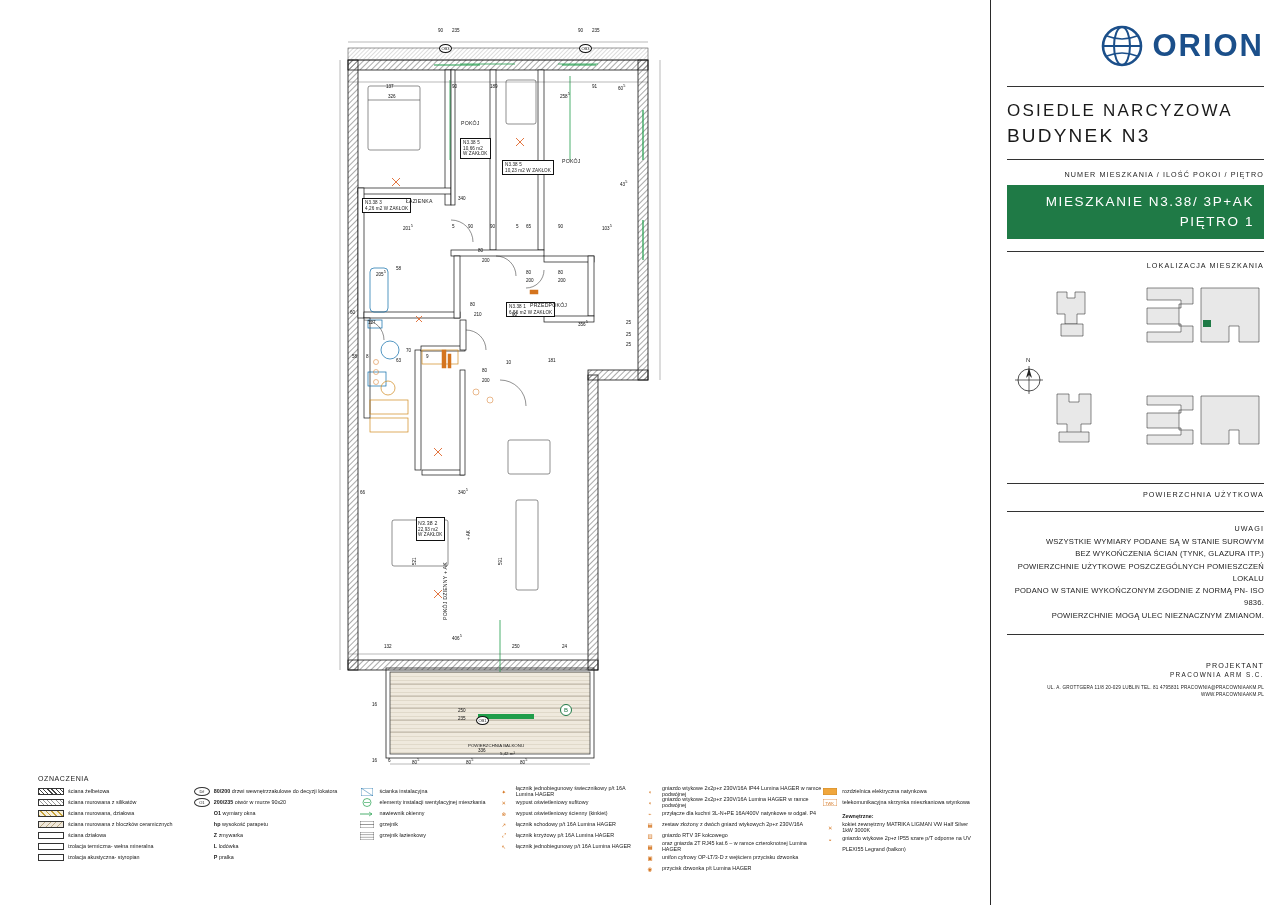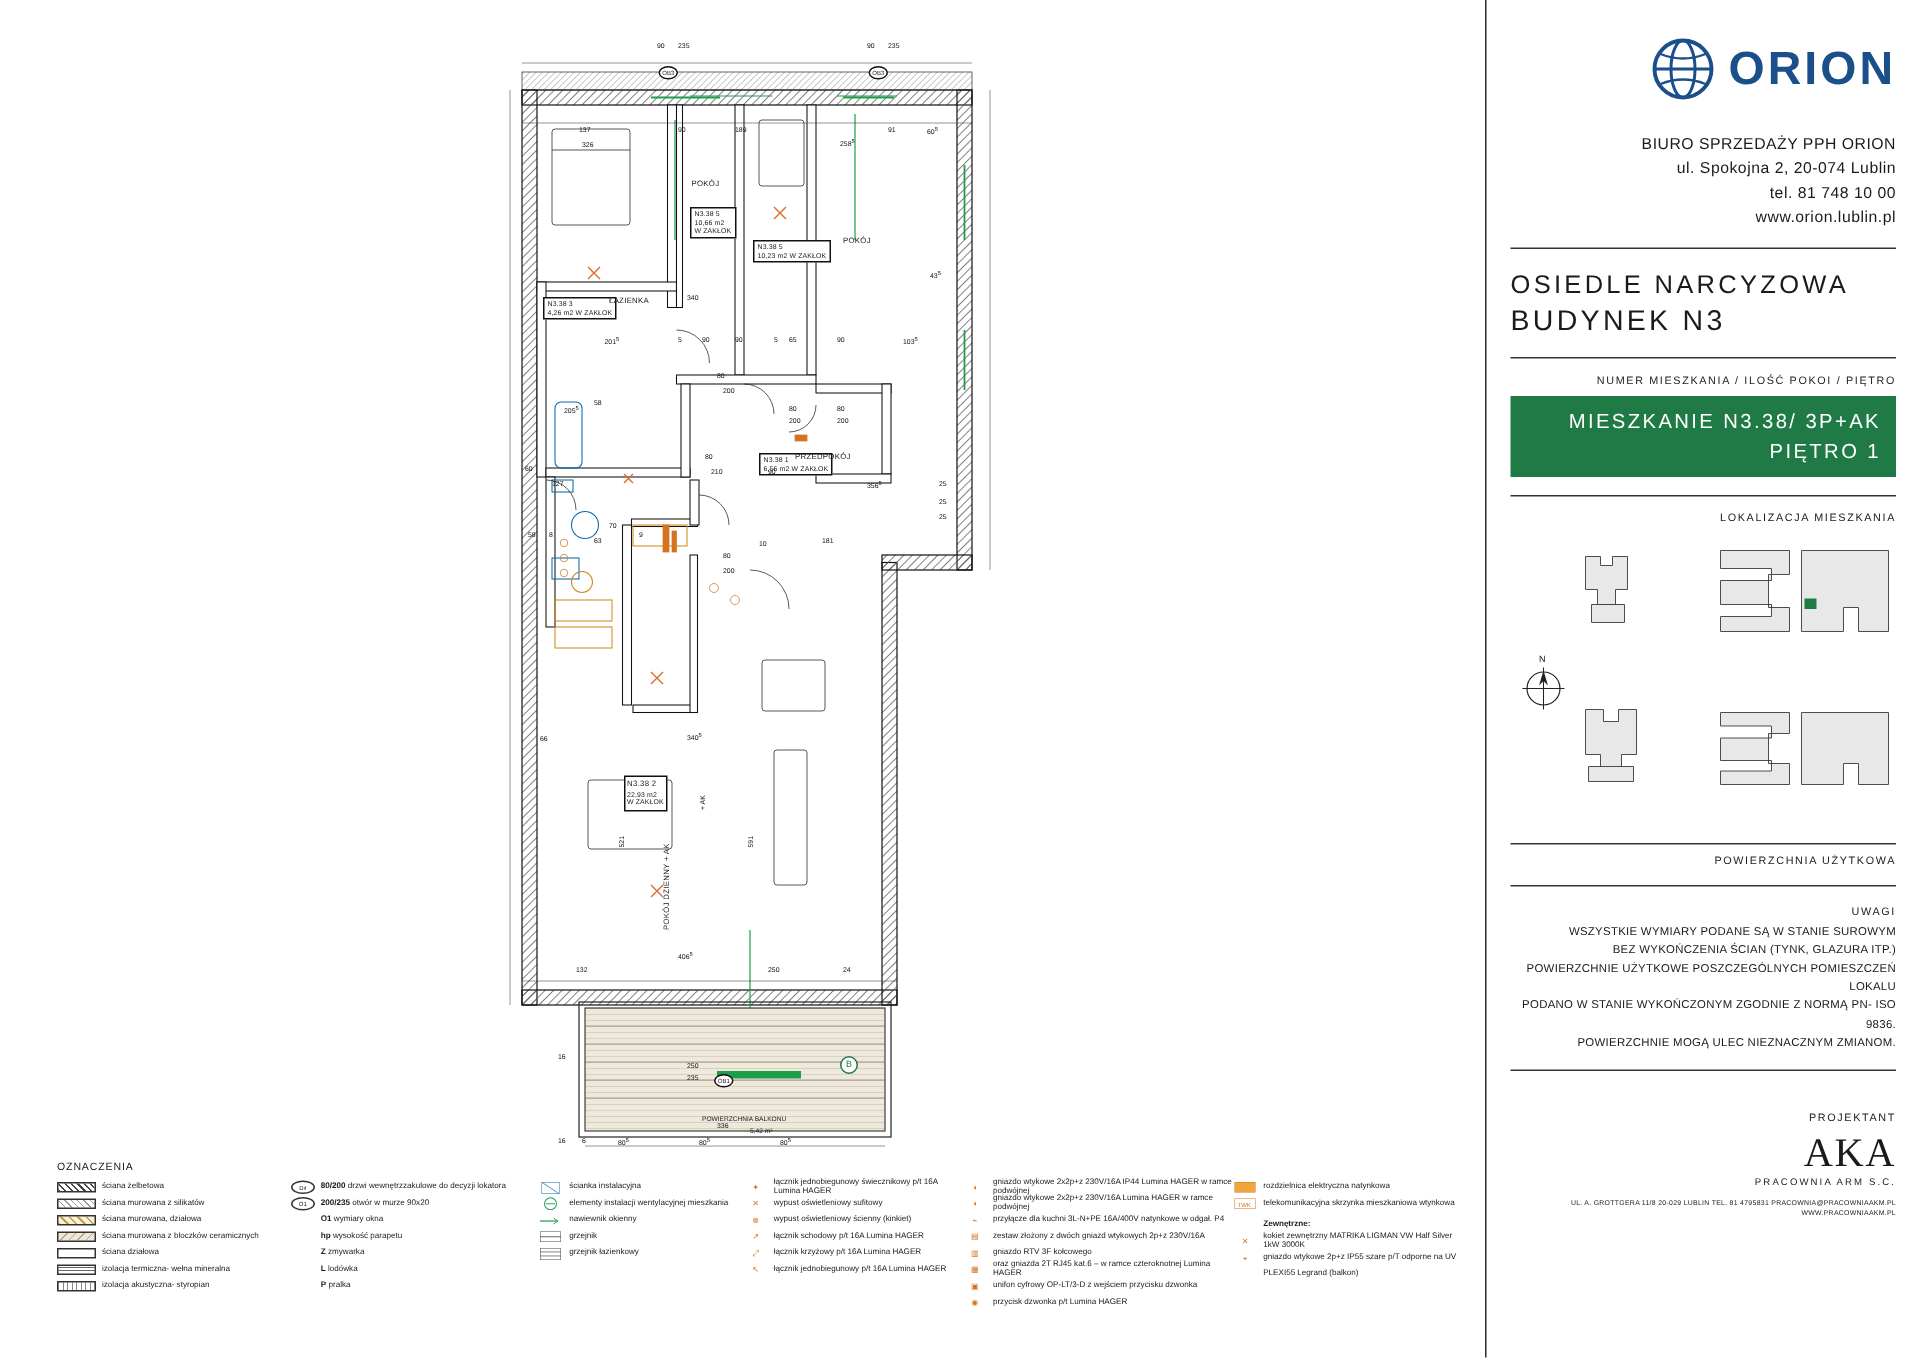--- a/index.html
+++ b/index.html
@@ -588,26 +588,20 @@
           <circle cx="22" cy="22" r="19" fill="none" stroke="#1b4f8a" stroke-width="2.6"></circle>
           <ellipse cx="22" cy="22" rx="8" ry="19" fill="none" stroke="#1b4f8a" stroke-width="2"></ellipse>
           <line x1="3" y1="22" x2="41" y2="22" stroke="#1b4f8a" stroke-width="2"></line>
           <path d="M7 12 q15 6 30 0" fill="none" stroke="#1b4f8a" stroke-width="1.6"></path>
           <path d="M7 32 q15 -6 30 0" fill="none" stroke="#1b4f8a" stroke-width="1.6"></path>
         </svg>
       </span>
       <span class="logo-text">ORION</span>
     </div>
 
-    <div class="addr">
-      <div>BIURO SPRZEDAŻY PPH ORION</div>
-      <div>ul. Spokojna 2, 20-074 Lublin</div>
-      <div>tel. 81 748 10 00</div>
-      <div>www.orion.lublin.pl</div>
-    </div>
 
     <hr class="rule">
 
     <div class="estate">
       <div class="l1">OSIEDLE NARCYZOWA</div>
       <div class="l2">BUDYNEK N3</div>
     </div>
 
     <hr class="rule">
 
@@ -665,18 +659,17 @@
       <div>WSZYSTKIE WYMIARY PODANE SĄ W STANIE SUROWYM</div>
       <div>BEZ WYKOŃCZENIA ŚCIAN (TYNK, GLAZURA ITP.)</div>
       <div>POWIERZCHNIE UŻYTKOWE POSZCZEGÓLNYCH POMIESZCZEŃ LOKALU</div>
       <div>PODANO W STANIE WYKOŃCZONYM ZGODNIE Z NORMĄ PN- ISO 9836.</div>
       <div>POWIERZCHNIE MOGĄ ULEC NIEZNACZNYM ZMIANOM.</div>
     </div>
 
     <hr class="rule">
 
     <div class="arch-label">PROJEKTANT</div>
-    <div class="arch-logo">AKA</div>
     <div class="arch-sub">PRACOWNIA ARM S.C.</div>
     <div class="arch-addr">UL. A. GROTTGERA 11/8  20-029 LUBLIN  TEL. 81 4795831  PRACOWNIA@PRACOWNIAAKM.PL  WWW.PRACOWNIAAKM.PL</div>
 
   </div>
 </div>
 
 </body></html>

